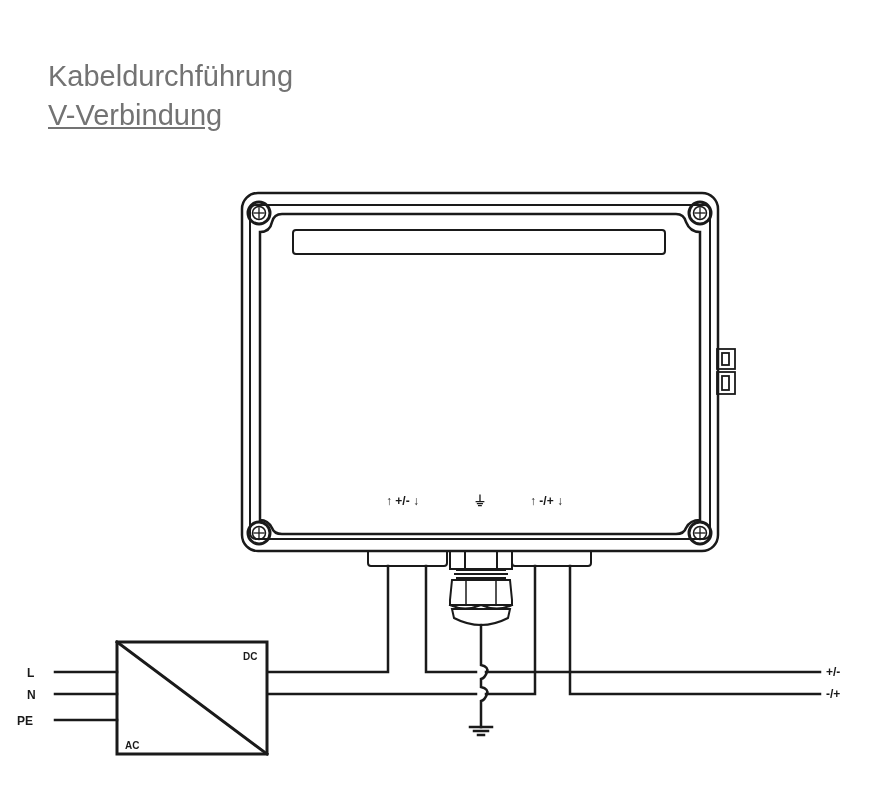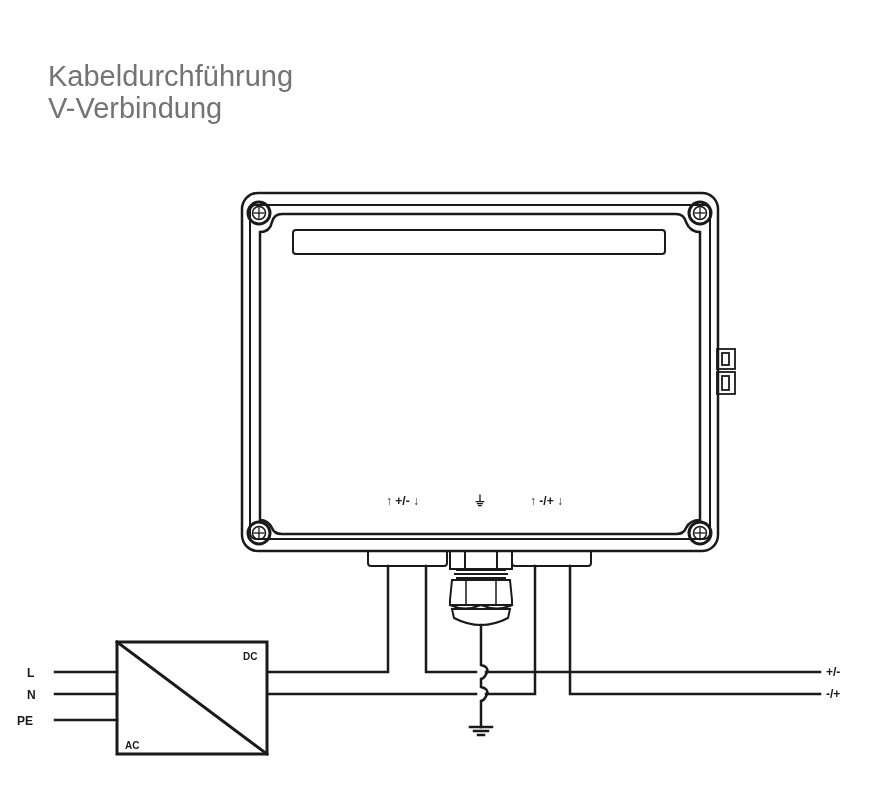--- a/index.html
+++ b/index.html
@@ -1,19 +1,19 @@
 <!DOCTYPE html>
 <html><head>
   <meta charset="utf-8">
   <style>
     html, body { margin: 0; padding: 0; background: #ffffff; }
     body { width: 870px; height: 800px; position: relative; overflow: hidden; font-family: "Liberation Sans", sans-serif; }
     .title { position: absolute; left: 12px; font-size: 29px; color: #737373; font-family: "Liberation Sans", sans-serif; line-height: 1; margin-left: 36px; }
     #title-1 { top: 62px; }
-    #title-2 { top: 94px; }
+    #title-2 { top: 101px; text-decoration: underline; }
     svg { position: absolute; left: 0; top: 0; }
     .lbl { font-family: "Liberation Sans", sans-serif; font-weight: bold; fill: #1a1a1a; }
   </style>
 </head>
 <body>
 
 <div class="title" id="title-1">Kabeldurchführung</div>
 <div class="title" id="title-2">V-Verbindung</div>
 
 <svg width="870" height="800" viewBox="0 0 870 800">

